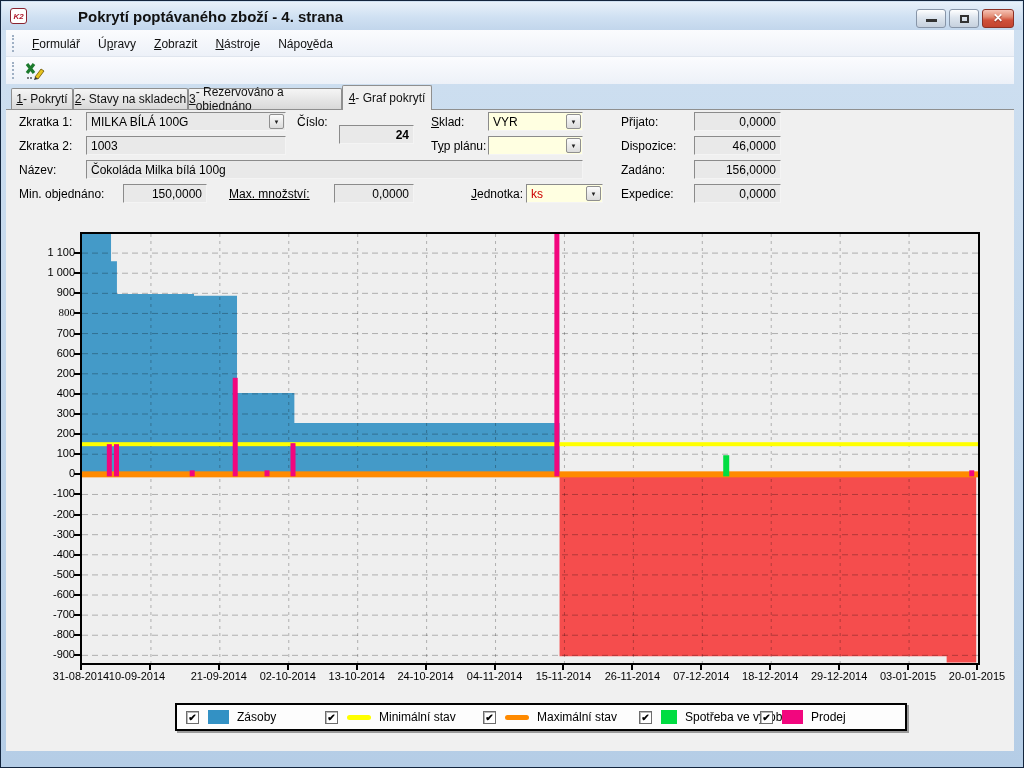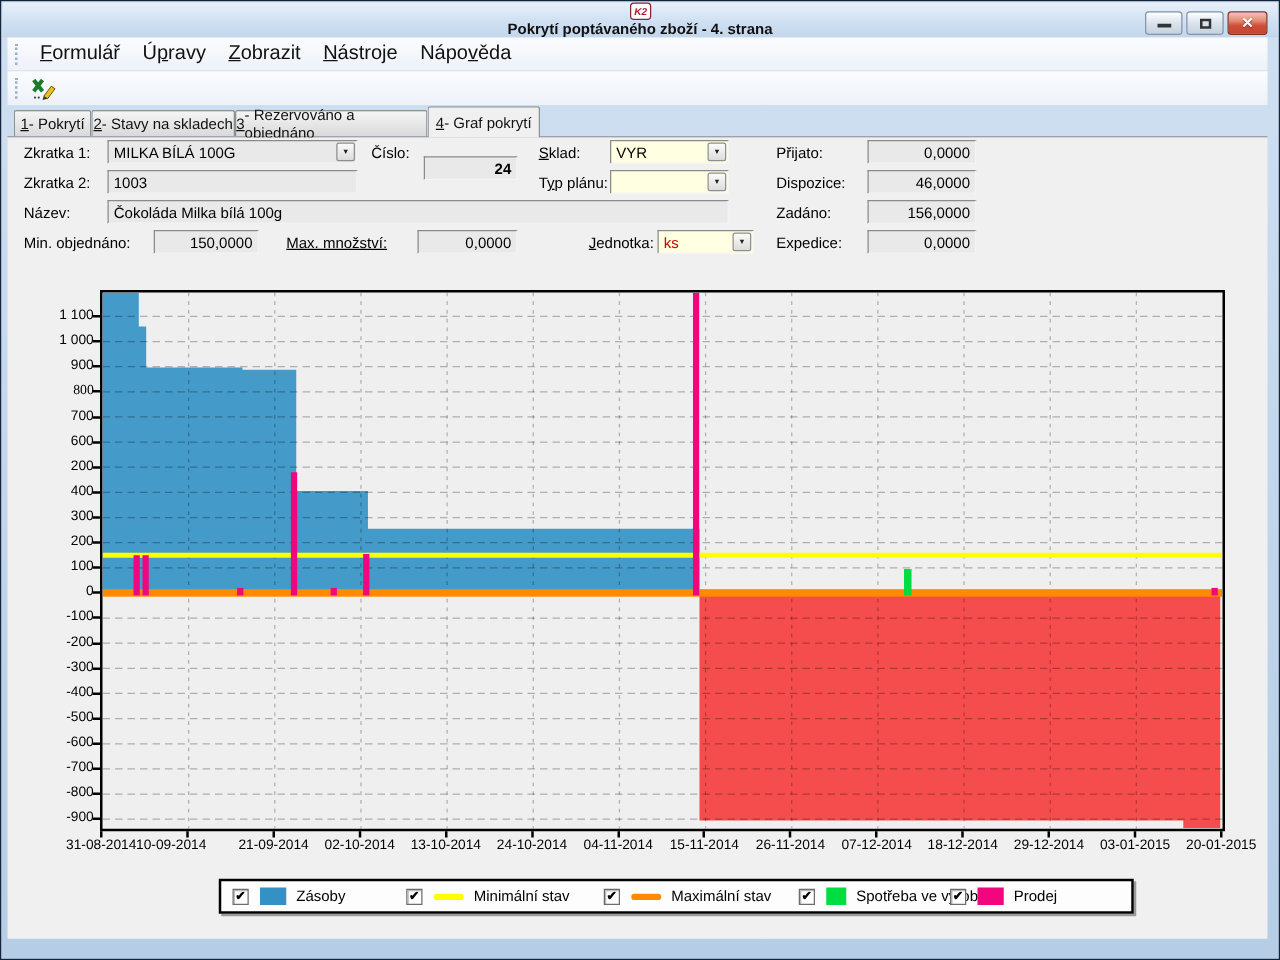--- a/index.html
+++ b/index.html
@@ -1,38 +1,38 @@
 <!DOCTYPE html>
 <html><head>
 <meta charset="utf-8">
 <style>
   * { margin:0; padding:0; box-sizing:border-box; }
   html,body { width:1024px; height:768px; font-family:"Liberation Sans", sans-serif; }
   .window { position:relative; width:1024px; height:768px; background:linear-gradient(#cfe0f1,#b5cde6);
             border:1px solid #13253d; overflow:hidden; }
   
   .titlebar { position:absolute; left:1px; top:1px; right:1px; height:28px;
-              background:linear-gradient(#e8f1fa,#cfe0f2 55%,#c2d6ec); display:flex; align-items:center;flex-direction:column; }
+              background:linear-gradient(#e8f1fa,#cfe0f2 55%,#c2d6ec); display:flex; align-items:center; }
   .appicon { width:17px; height:16px; margin:0 7px 0 8px; border-radius:3px; background:#fff;
              border:1px solid #8a2430; color:#b01b2e; font-size:8px; font-weight:bold; font-style:italic;
              display:flex; align-items:center; justify-content:center; }
-  .title-text { font-size:12px; color:#111; font-weight:bold; }
+  .title-text { font-size:15px; color:#111; font-weight:bold;margin-left:44px; }
   .winbtns { position:absolute; right:8px; top:7px; display:flex; gap:3px; }
   .winbtn { width:30px; height:19px; border-radius:3px; border:1px solid #8795a8;
             background:linear-gradient(#ffffff,#dde5ee 45%,#c6d1de); position:relative; cursor:default; }
   .winbtn.close { width:32px; border-color:#8c3024; background:linear-gradient(#f6c2b4,#e28a72 40%,#d0503a 60%,#c24430); }
   .glyph-min { position:absolute; left:9px; bottom:5px; width:11px; height:3px; background:#333; }
   .glyph-restore { position:absolute; left:10px; top:5px; width:9px; height:8px; border:2px solid #333; background:transparent; }
   .glyph-close { position:absolute; left:0; top:1px; width:100%; text-align:center; color:#fff; font-size:12px; font-weight:bold; text-shadow:0 1px 1px #7e241c; }
   
   .chrome-col { position:absolute; left:5px; right:9px; background:linear-gradient(#fbfcfe,#edf1f8); }
   .menubar { top:29px; height:27px; display:flex; align-items:center; border-bottom:1px solid #dfe5ee; }
   .toolbar { top:56px; height:27px; display:flex; align-items:center; }
   .gripper { width:3px; height:17px; margin:0 8px 0 6px; border-left:2px dotted #9fb0c4; }
-  .menu-item { padding:3px 9px; font-size:16px; color:#111; }
+  .menu-item { padding:3px 9px; font-size:12px; color:#111; }
   u { text-decoration:underline; }
   .tool-icon { width:20px; height:20px; margin-left:2px; position:relative; }
   
   .tabstrip-line { position:absolute; left:5px; right:9px; top:108px; height:1px; background:#8f8f8f; }
   .tab { position:absolute; top:87px; height:21px; background:linear-gradient(#f5f5f5,#d9d9d9);
          border:1px solid #8f8f8f; border-bottom:none; border-radius:2px 2px 0 0;
          font-size:12px; color:#111; display:flex; align-items:center; justify-content:center; }
   .tab.active { top:84px; height:25px; background:#f0f0f0; z-index:3; }
   
   .client { position:absolute; left:5px; top:109px; right:9px; bottom:16px; background:#f0f0f0; }

